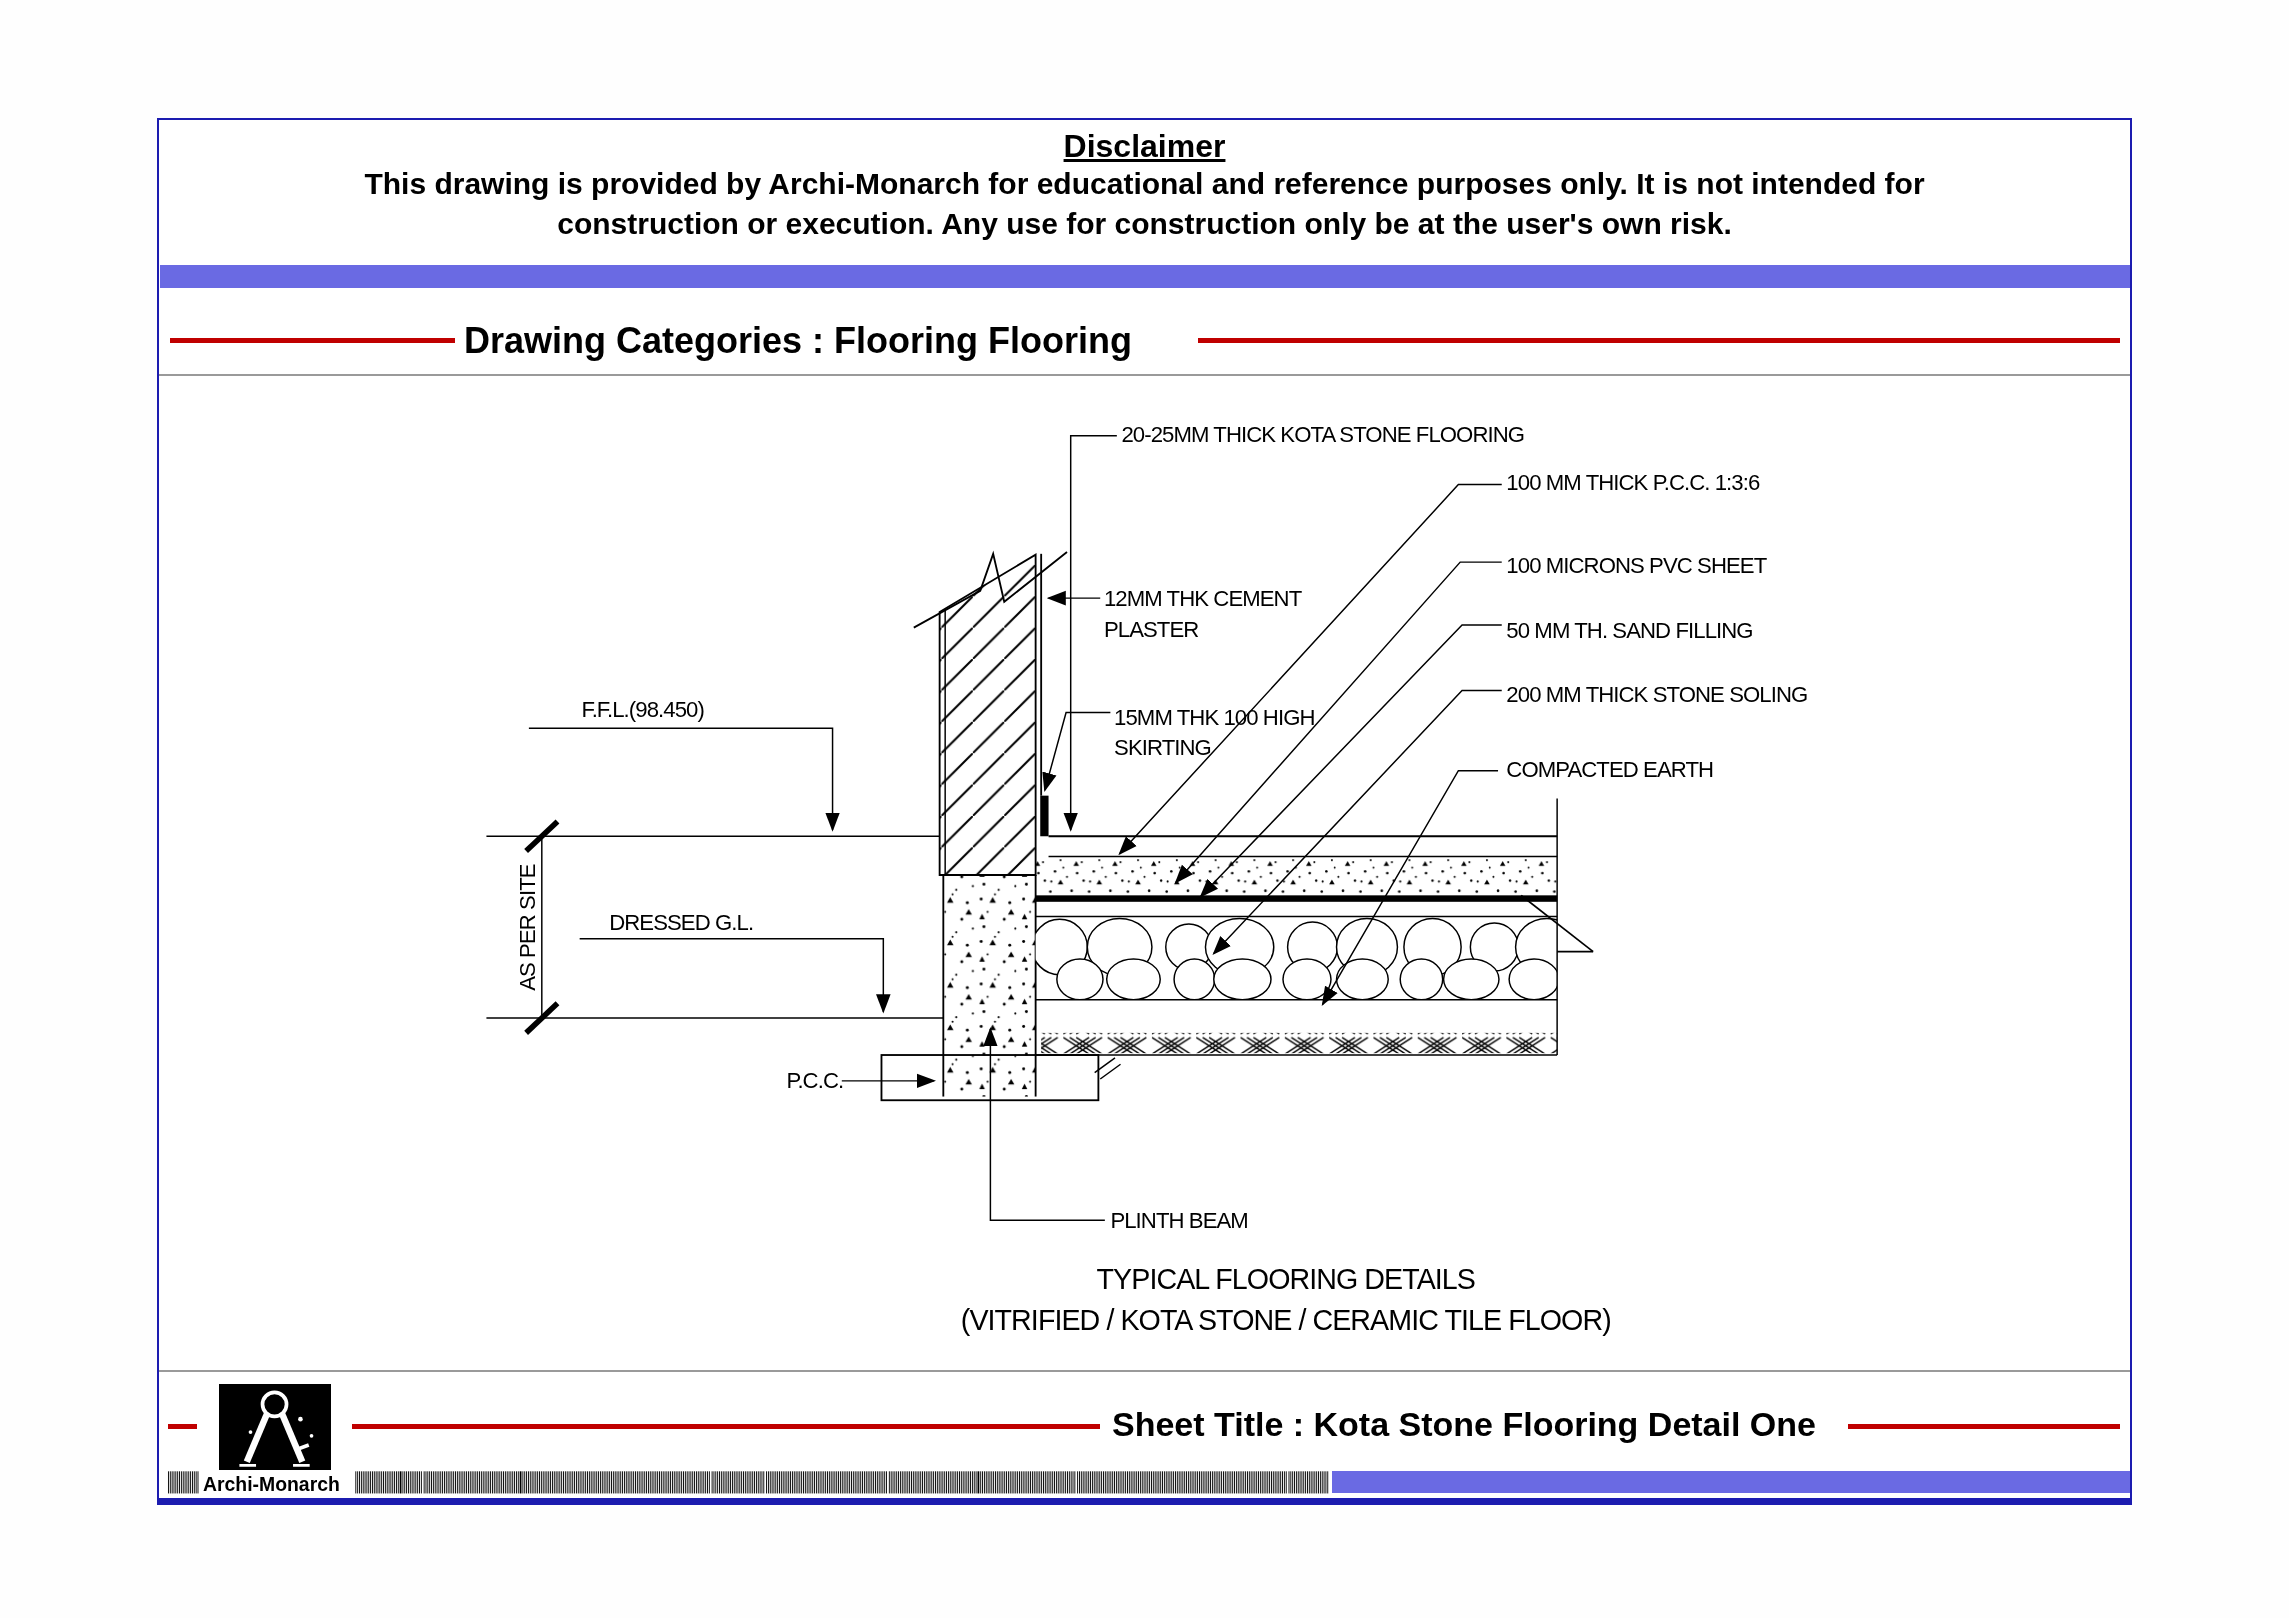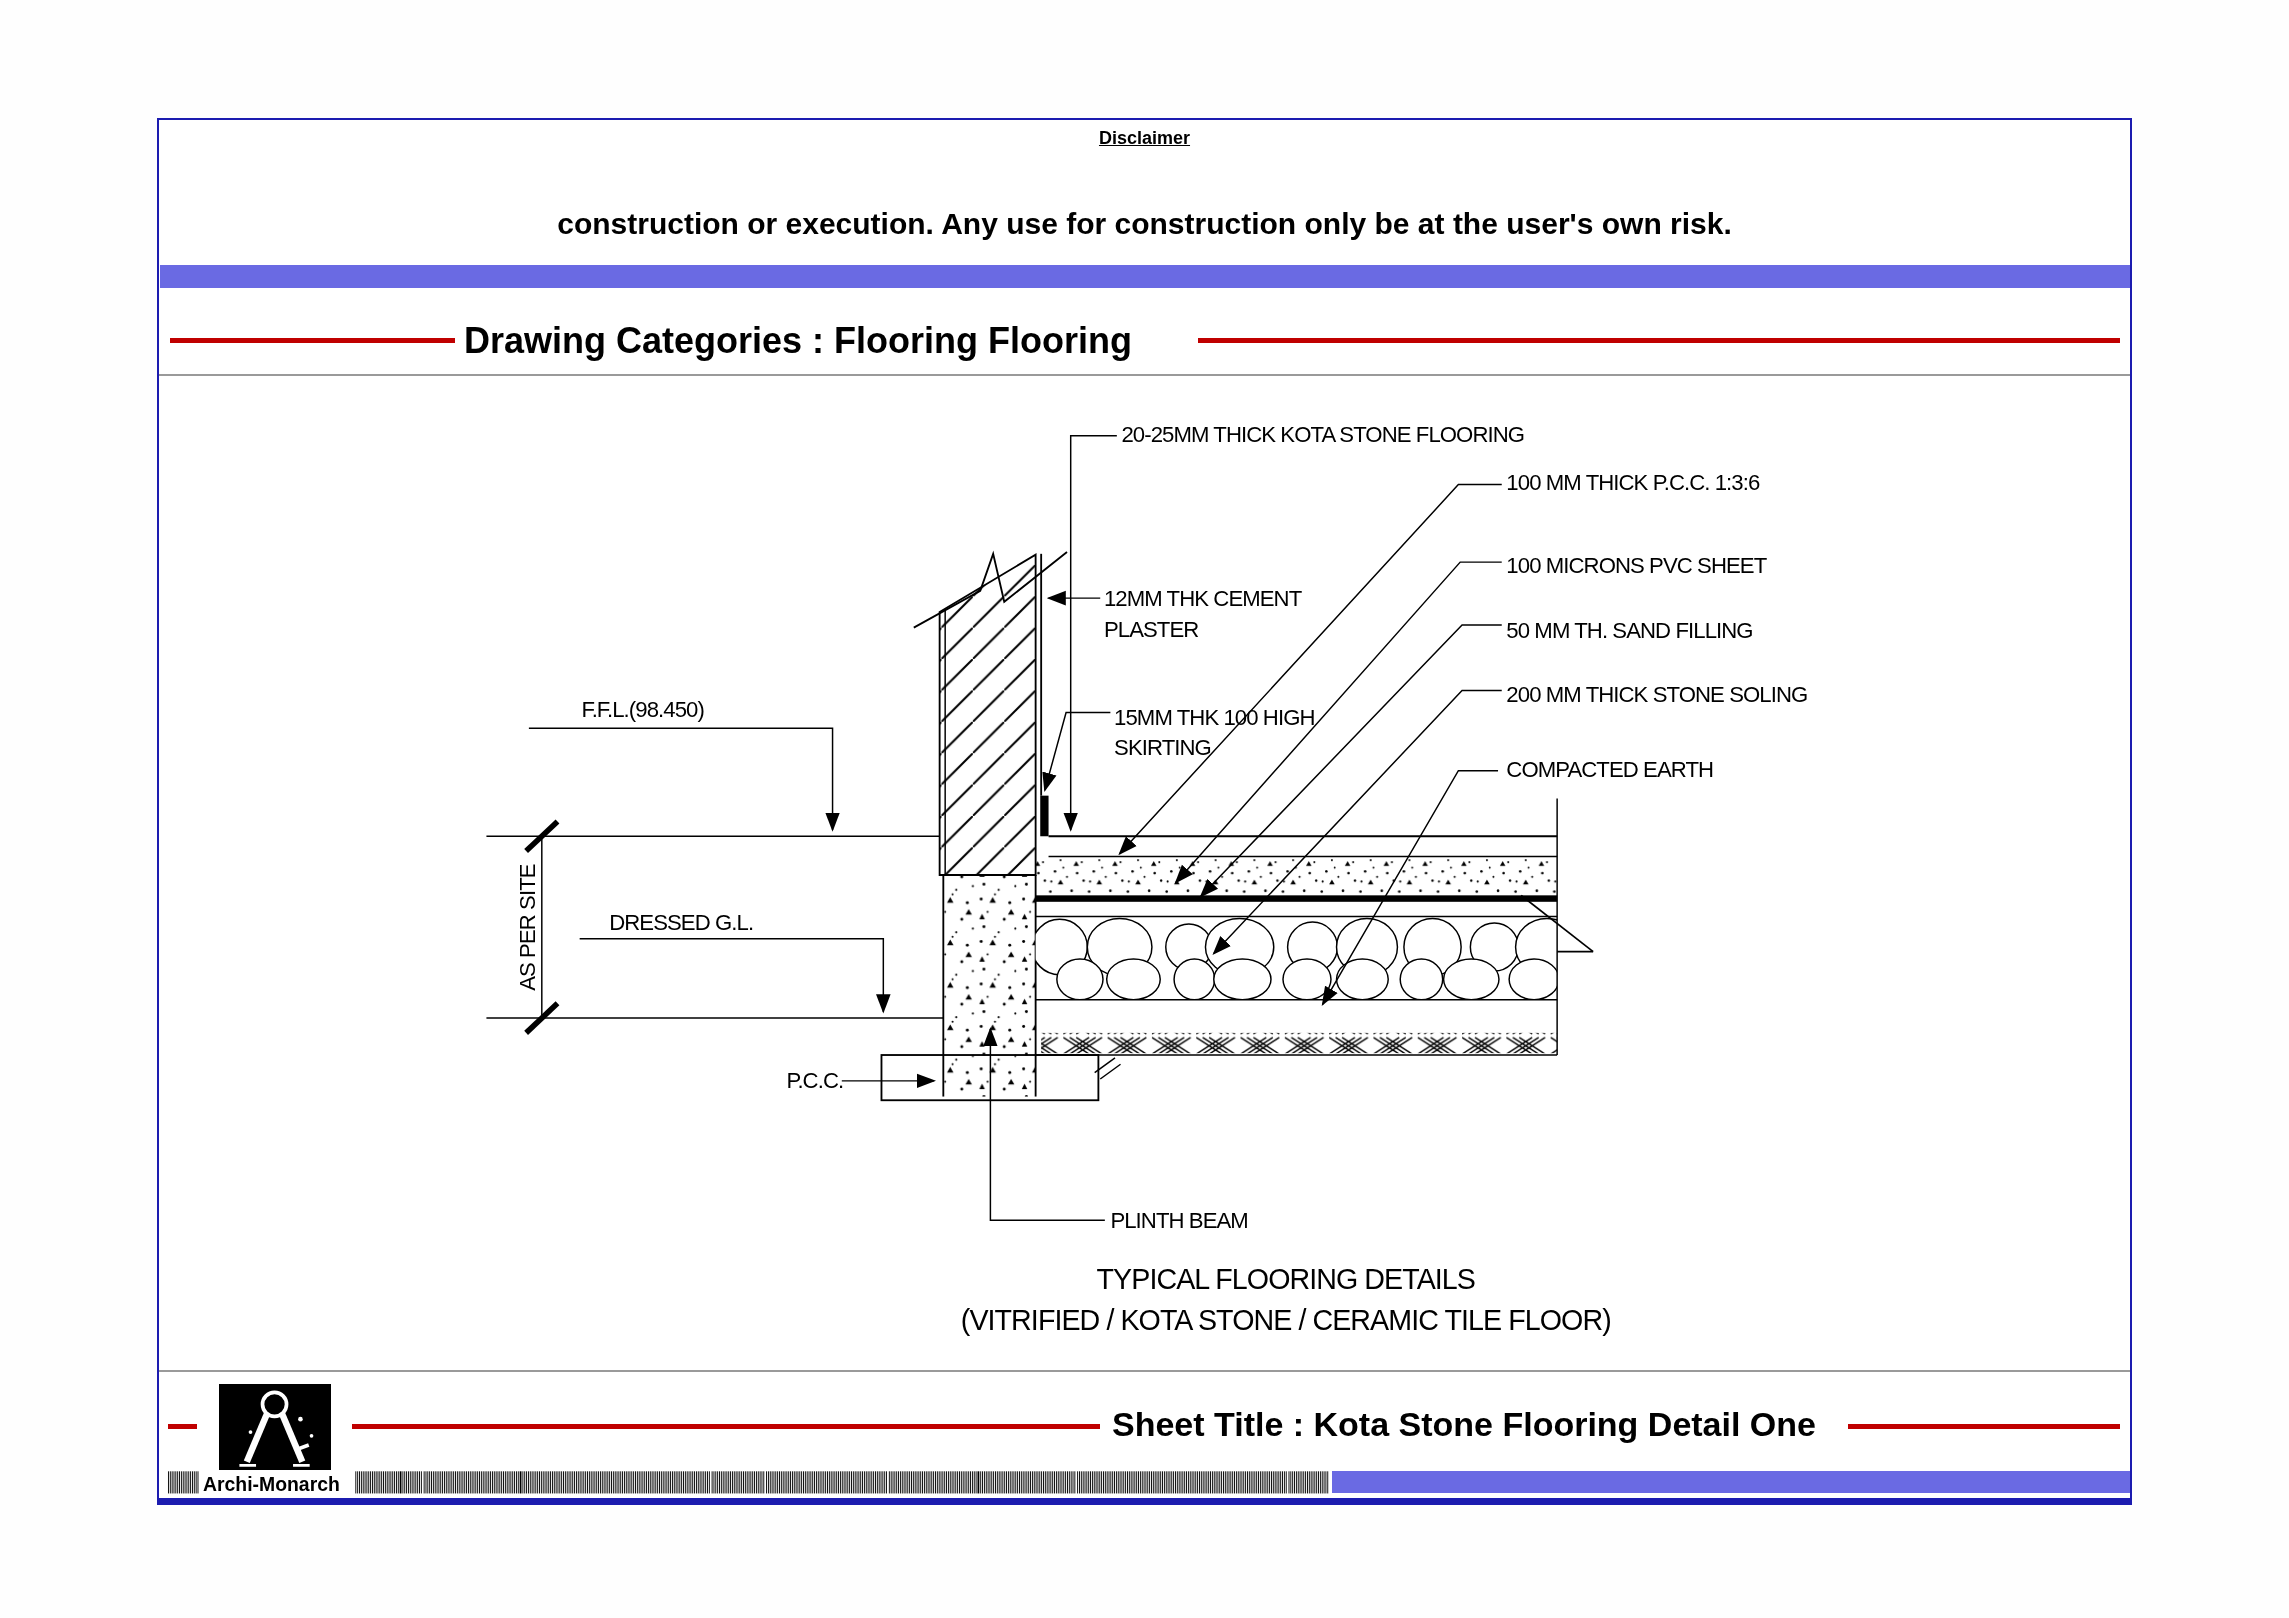--- a/index.html
+++ b/index.html
@@ -2,21 +2,21 @@
 <html style="font-size:14.8px"><head>
 <meta charset="utf-8">
 <style>
   html,body{margin:0;padding:0;background:#fff;}
   .page{position:relative;width:2290px;height:1619px;background:#fefefe;
         font-family:"Liberation Sans",sans-serif;color:#000;overflow:hidden;}
   .abs{position:absolute;}
   .frame{left:157px;top:118px;width:1975px;height:1386px;
          border:2.8px solid #1c1cb0;box-sizing:border-box;background:#fff;}
   .center{text-align:center;}
-  .disc-title{left:157px;top:128px;width:1975px;font-size:18px;font-weight:bold;
+  .disc-title{left:157px;top:128px;width:1975px;font-size:32px;font-weight:bold;
               text-decoration:underline;}
   .disc-line1{left:157px;top:167px;width:1975px;font-size:30px;font-weight:bold;}
   .disc-line2{left:157px;top:207px;width:1975px;font-size:30px;font-weight:bold;}
   .accent-bar{left:160px;top:265px;width:1970px;height:23px;background:#6a6ae3;}
   .cat-title{left:464px;top:320px;font-size:36px;font-weight:bold;white-space:nowrap;}
   .redline{height:4.6px;background:#c00000;}
   .rl-cat-left{left:170px;top:338px;width:285px;}
   .rl-cat-right{left:1198px;top:338px;width:922px;}
   .gray-div{height:1.8px;background:#9a9a9a;}
   .gd1{left:159px;top:374px;width:1971px;}
@@ -34,20 +34,21 @@
   .cad-big{font-size:31px;}
 </style>
 </head>
 <body>
 
 <div class="page">
 
   <div class="abs frame"></div>
 
   <div class="abs disc-title center">Disclaimer</div>
+  <div class="abs disc-line1 center">This drawing is provided by Archi-Monarch for educational and reference purposes only. It is not intended for</div>
   <div class="abs disc-line2 center">construction or execution. Any use for construction only be at the user's own risk.</div>
   <div class="abs accent-bar"></div>
 
   <div class="abs redline rl-cat-left"></div>
   <div class="abs cat-title">Drawing Categories : Flooring Flooring</div>
   <div class="abs redline rl-cat-right"></div>
   <div class="abs gray-div gd1"></div>
 
   <svg class="abs" style="left:0;top:0;" width="2290" height="1619" viewBox="0 0 2481 1754">
     <defs>

